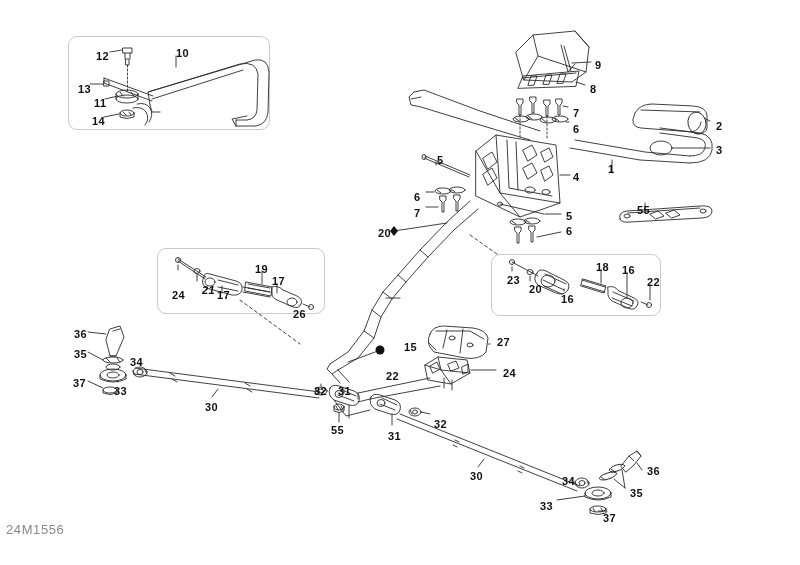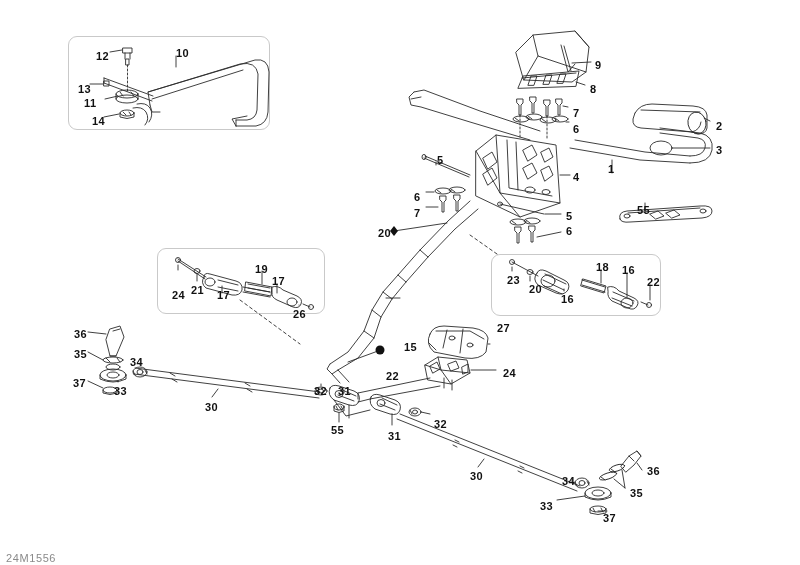--- a/index.html
+++ b/index.html
@@ -11,23 +11,23 @@
   #stage{position:absolute;inset:0;}
   svg.layer{position:absolute;left:0;top:0;width:800px;height:565px;overflow:visible;}
   .callout{
     position:absolute;
     font-family:"Liberation Sans", sans-serif;
     font-size:11px;font-weight:700;color:#111;
     letter-spacing:.5px;white-space:nowrap;
     line-height:1;
   }
   .idcode{
-    position:absolute;left:6px;top:552px;
+    position:absolute;left:6px;top:522px;
     font-family:"Liberation Sans", sans-serif;
-    font-size:11px;color:#8a8a8a;letter-spacing:.6px;
+    font-size:13px;color:#8a8a8a;letter-spacing:.6px;
   }
   .inset{
     position:absolute;
     border:1.4px solid #c9c9c9;
     border-radius:9px;
     background:#ffffff;
     box-sizing:border-box;
   }
 </style>
 </head>
@@ -454,40 +454,40 @@
       <div class="callout" style="left: 437px; top: 155px;">5</div>
       <div class="callout" style="left: 566px; top: 211px;">5</div>
       <div class="callout" style="left: 414px; top: 192px;">6</div>
       <div class="callout" style="left: 566px; top: 226px;">6</div>
       <div class="callout" style="left: 573px; top: 124px;">6</div>
       <div class="callout" style="left: 414px; top: 208px;">7</div>
       <div class="callout" style="left: 573px; top: 108px;">7</div>
       <div class="callout" style="left: 590px; top: 84px;">8</div>
       <div class="callout" style="left: 595px; top: 60px;">9</div>
       <div class="callout" style="left: 176px; top: 48px;">10</div>
-      <div class="callout" style="left: 84px; top: 98px;">11</div>
+      <div class="callout" style="left: 94px; top: 98px;">11</div>
       <div class="callout" style="left: 96px; top: 51px;">12</div>
       <div class="callout" style="left: 78px; top: 84px;">13</div>
       <div class="callout" style="left: 92px; top: 116px;">14</div>
       <div class="callout" style="left: 404px; top: 294px; margin-top: 48px;">15</div>
       <div class="callout" style="left: 561px; top: 294px;">16</div>
       <div class="callout" style="left: 622px; top: 265px;">16</div>
       <div class="callout" style="left: 217px; top: 290px;">17</div>
       <div class="callout" style="left: 272px; top: 276px;">17</div>
       <div class="callout" style="left: 596px; top: 262px;">18</div>
       <div class="callout" style="left: 255px; top: 264px;">19</div>
       <div class="callout" style="left: 378px; top: 228px;">20</div>
       <div class="callout" style="left: 529px; top: 284px;">20</div>
-      <div class="callout" style="left: 191px; top: 285px;">21</div>
+      <div class="callout" style="left: 202px; top: 285px; font-style: italic;">21</div>
       <div class="callout" style="left: 386px; top: 347px; margin-top: 24px;">22</div>
       <div class="callout" style="left: 507px; top: 275px;">23</div>
       <div class="callout" style="left: 172px; top: 290px;">24</div>
       <div class="callout" style="left: 647px; top: 277px;">22</div>
       <div class="callout" style="left: 293px; top: 309px;">26</div>
-      <div class="callout" style="left: 497px; top: 323px;">27</div>
+      <div class="callout" style="left: 497px; top: 337px;">27</div>
       <div class="callout" style="left: 503px; top: 368px;">24</div>
       <div class="callout" style="left: 331px; top: 425px;">55</div>
       <div class="callout" style="left: 205px; top: 402px;">30</div>
       <div class="callout" style="left: 470px; top: 471px;">30</div>
       <div class="callout" style="left: 338px; top: 386px;">31</div>
       <div class="callout" style="left: 388px; top: 431px;">31</div>
       <div class="callout" style="left: 314px; top: 386px;">32</div>
       <div class="callout" style="left: 434px; top: 419px;">32</div>
       <div class="callout" style="left: 114px; top: 386px;">33</div>
       <div class="callout" style="left: 540px; top: 501px;">33</div>

